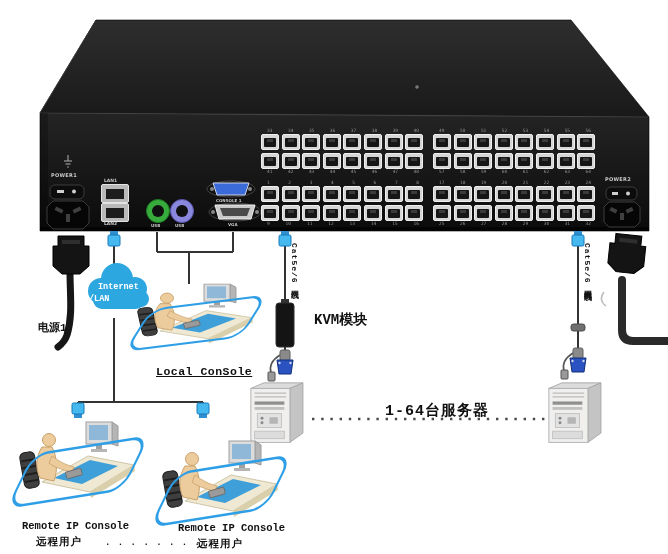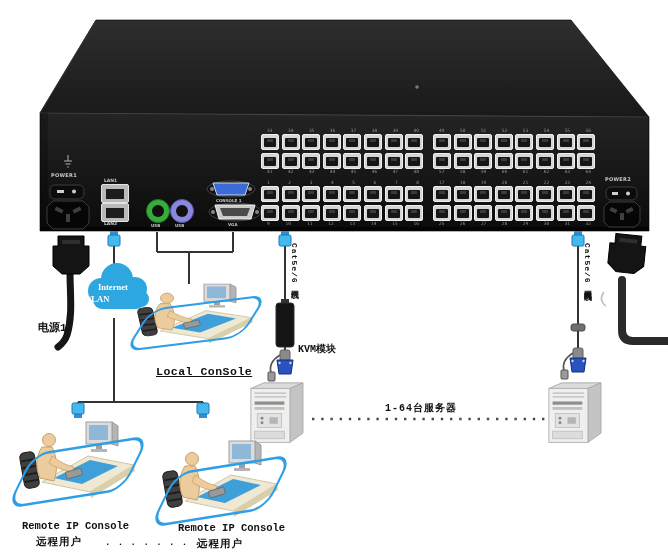--- a/index.html
+++ b/index.html
@@ -24,21 +24,21 @@
   .lan-port::after{content:"";position:absolute;left:4px;right:4px;top:4px;bottom:3px;background:#1d1d1d;}
   .ps2{position:absolute;z-index:2;width:22px;height:22px;border-radius:50%;}
   .ps2::after{content:"";position:absolute;left:5px;top:5px;width:12px;height:12px;border-radius:50%;background:#101010;}
   .ps2-green{left:146px;top:199px;background:#37ac3c;border:1px solid #1d7a22;}
   .ps2-purple{left:170px;top:199px;background:#8a88dd;border:1px solid #5956ad;}
 
   
   .lbl{position:absolute;z-index:3;color:#111;font-weight:bold;white-space:nowrap;}
   .lbl-vert{writing-mode:vertical-rl;text-orientation:mixed;letter-spacing:1px;}
   .cloud-text{position:absolute;z-index:3;color:#ffffff;font-weight:bold;
-              font-family:Liberation Serif, serif;white-space:nowrap;}
+              font-family:Liberation Mono, monospace;white-space:nowrap;}
 </style>
 </head>
 <body>
 
 <div class="stage">
 
   <svg class="scene" width="668" height="554" viewBox="0 0 668 554">
     <defs>
       <linearGradient id="topGrad" x1="0" y1="0" x2="0" y2="1">
         <stop offset="0" stop-color="#2e2e2e"></stop>
@@ -398,25 +398,25 @@
         <span>32</span>
       </div>
     </div>
 
   <div class="lbl" style="left:38px;top:320px;font-size:11px;font-family:Liberation Mono, monospace;">电源1</div>
 
   <div class="cloud-text" style="left:98px;top:282px;font-size:8.5px;">Internet</div>
   <div class="cloud-text" style="left:89px;top:294px;font-size:8.5px;">/LAN</div>
 
   <div class="lbl lbl-vert" style="left:288px;top:243px;height:70px;font-size:8px;">Cat5e/6网线</div>
-  <div class="lbl" style="left:298px;top:311px;font-size:10px;margin-top:31px;">KVM模块</div>
+  <div class="lbl" style="left:314px;top:311px;font-size:14px;">KVM模块</div>
   <div class="lbl lbl-vert" style="left:581px;top:243px;height:90px;font-size:8px;">Cat5e/6网线网线</div>
 
   <div class="lbl" style="left:156px;top:365px;font-size:11.5px;letter-spacing:0.5px;text-decoration:underline;">Local ConSole</div>
 
-  <div class="lbl" style="left:385px;top:401px;font-size:10px;letter-spacing:1px;font-family:Liberation Mono, monospace;">1-64台服务器</div>
+  <div class="lbl" style="left:385px;top:401px;font-size:15px;letter-spacing:1px;font-family:Liberation Mono, monospace;">1-64台服务器</div>
 
   <div class="lbl" style="left:22px;top:520px;font-size:10.5px;">Remote IP Console</div>
   <div class="lbl" style="left:36px;top:535px;font-size:10.5px;letter-spacing:1px;">远程用户</div>
   <div class="lbl" style="left:178px;top:522px;font-size:10.5px;">Remote IP Console</div>
   <div class="lbl" style="left:197px;top:537px;font-size:10.5px;letter-spacing:1px;">远程用户</div>
   <div class="lbl" style="left:105px;top:538px;font-size:9px;letter-spacing:1px;">. . . . . . . . .</div>
 </div>
 
 </body></html>

